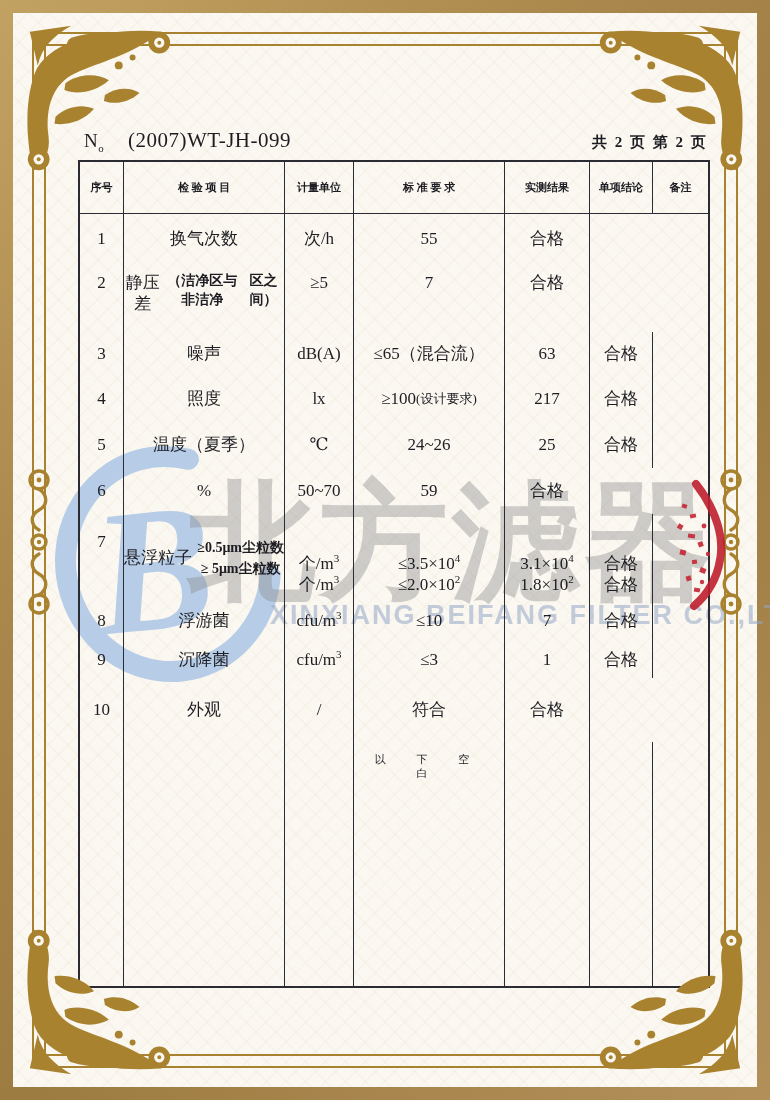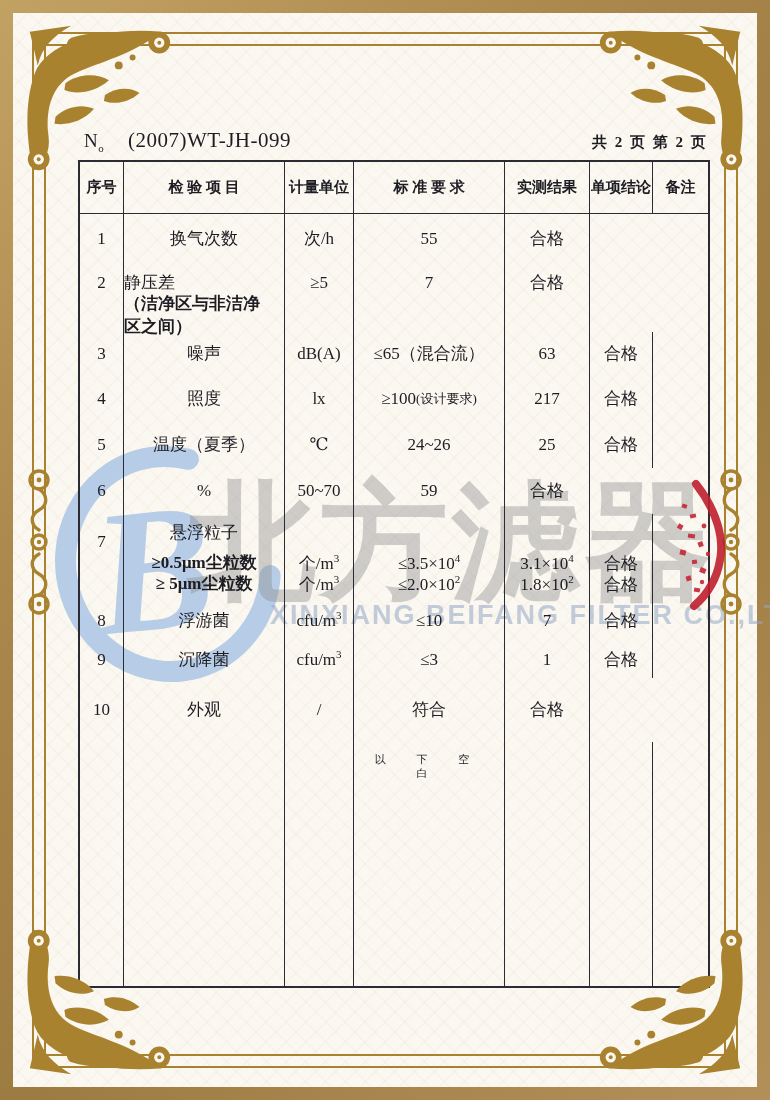--- a/index.html
+++ b/index.html
@@ -58,42 +58,42 @@
     position:absolute;left:78px;top:160px;width:632px;height:828px;
     border:2px solid #2b2b33;box-sizing:border-box;background:transparent;
     display:flex;flex-direction:column;
   }
   .thead{
     display:grid;grid-template-columns:44px 161px 69px 151px 85px 63px 1fr;
     height:52px;flex:none;border-bottom:1.5px solid #2b2b33;box-sizing:border-box;
   }
   .thead .hcell{
     display:flex;align-items:center;justify-content:center;
-    font-weight:bold;font-size:15px;border-right:1.5px solid #2b2b33;box-sizing:border-box;
+    font-weight:bold;font-size:11px;border-right:1.5px solid #2b2b33;box-sizing:border-box;
     white-space:nowrap;
   }
   .thead .hcell:last-child{border-right:none;}
   .tbody{flex:1;display:flex;flex-direction:column;}
   .trow{
     display:grid;grid-template-columns:44px 161px 69px 151px 85px 63px 1fr;
     flex:none;box-sizing:border-box;
   }
   .trow.fill{flex:1;}
   .cell{
     border-right:1.5px solid #2b2b33;box-sizing:border-box;
     display:flex;align-items:center;justify-content:center;text-align:center;
     font-size:17px;line-height:1.25;
   }
   .cell:last-child{border-right:none;}
   .r1{height:50px}.r2{height:68px}.r3{height:44px}.r4{height:46px}
   .r5{height:46px}.r6{height:46px}.r7{height:86px}.r8{height:42px}
   .r9{height:36px}.r10{height:64px}.r11{height:50px}
   .top-align .cell{align-items:flex-start;padding-top:8px;}
-  .col{flex-direction:column;}
-  .subnote{font-size:17px;line-height:1.35;font-weight:bold;}
+  .col{flex-direction:row;}
+  .subnote{font-size:14px;line-height:1.35;font-weight:bold;}
   .small-note{font-size:13px;}
   sup{font-size:11px;line-height:0;}
   .r7 .cell{align-items:flex-end;padding-bottom:5px;}
   .r7 .c-item{align-items:center;justify-content:space-between;padding:8px 0 6px 0;}
   .r7 .stack{display:flex;flex-direction:column;line-height:21px;}
   .blank-note{letter-spacing:14px;font-size:11px;}
   .std2line{line-height:23px;}
 </style>
 </head>
 <body>

